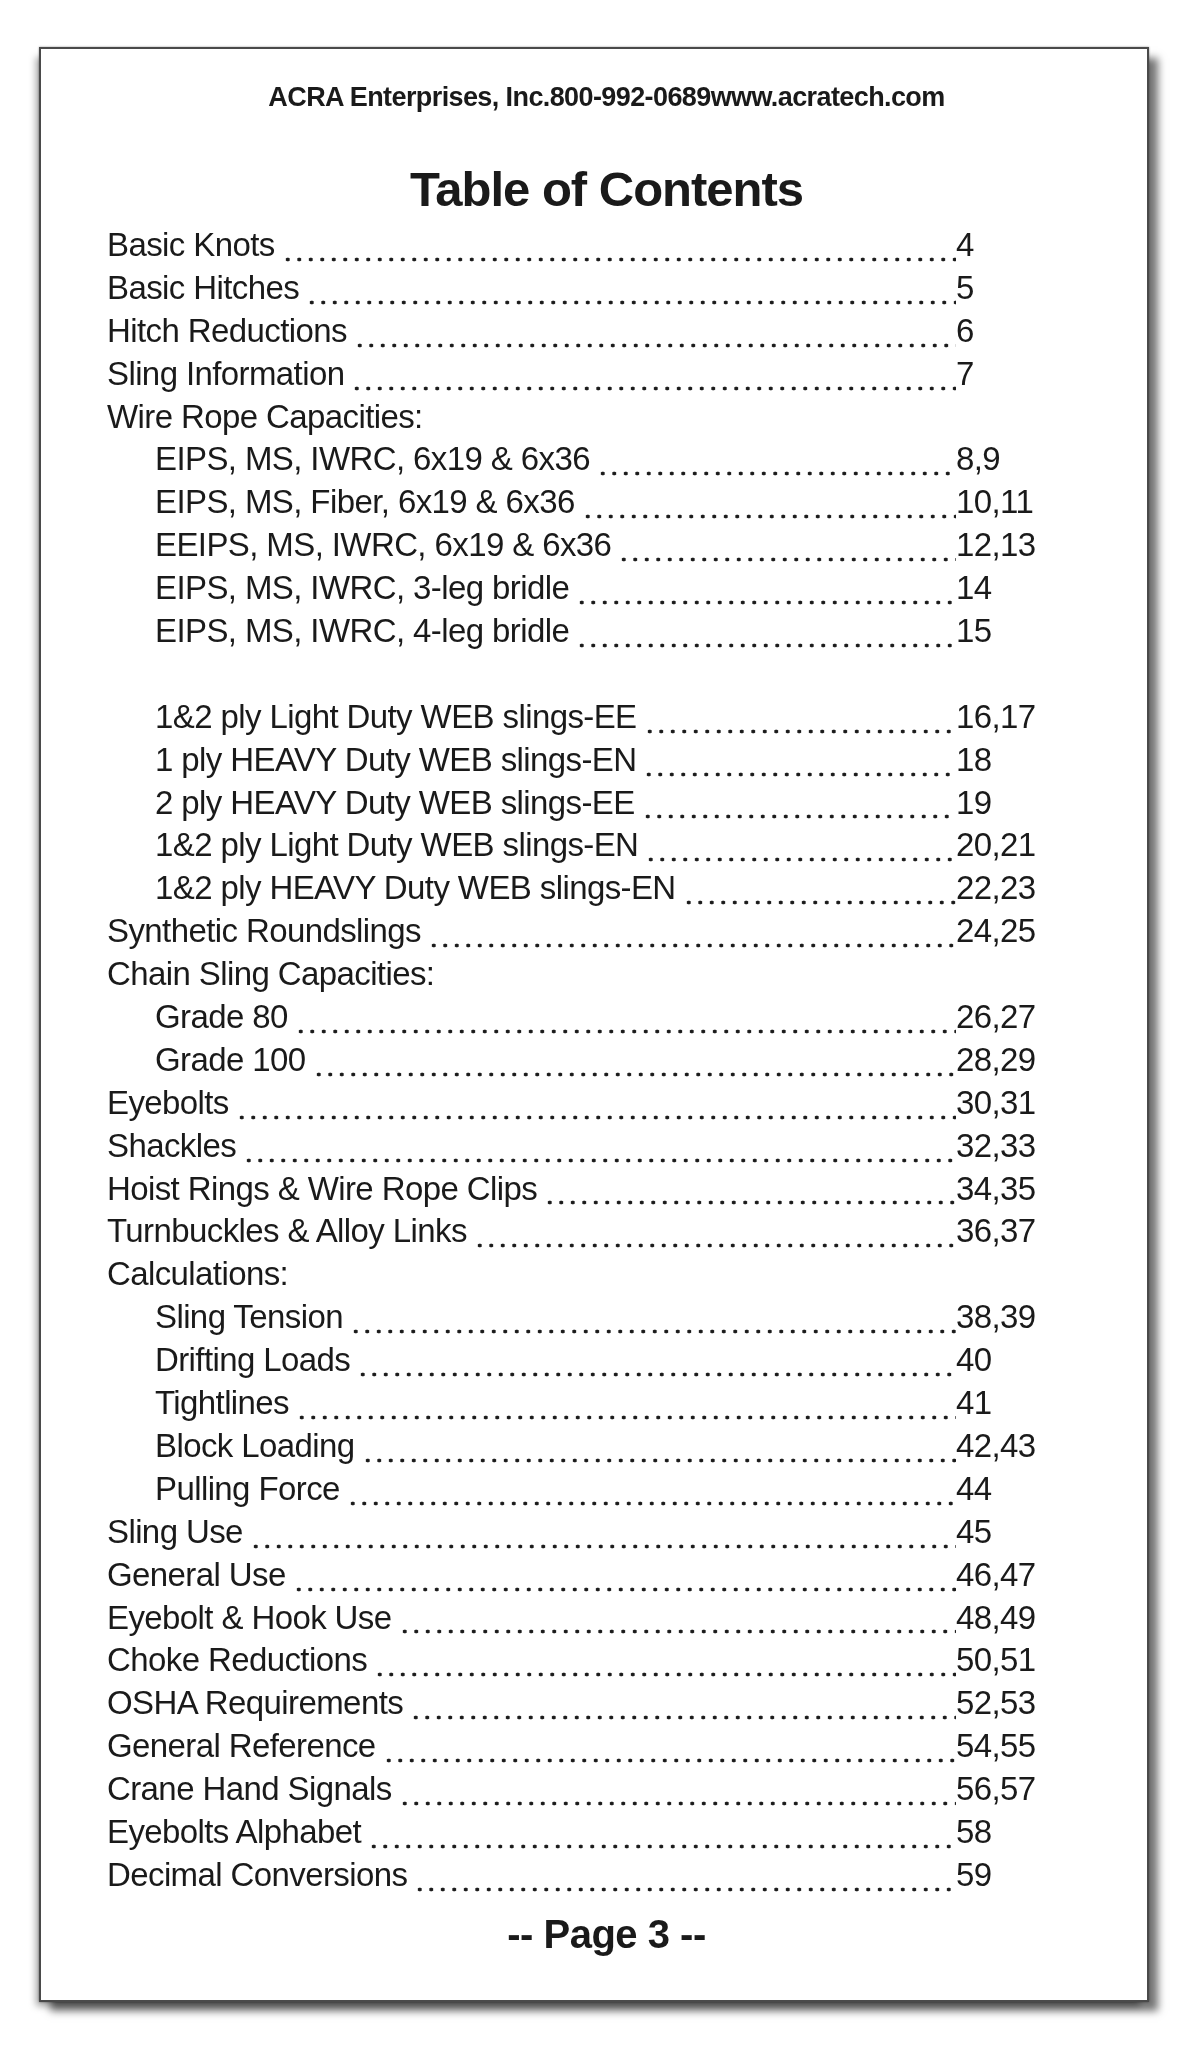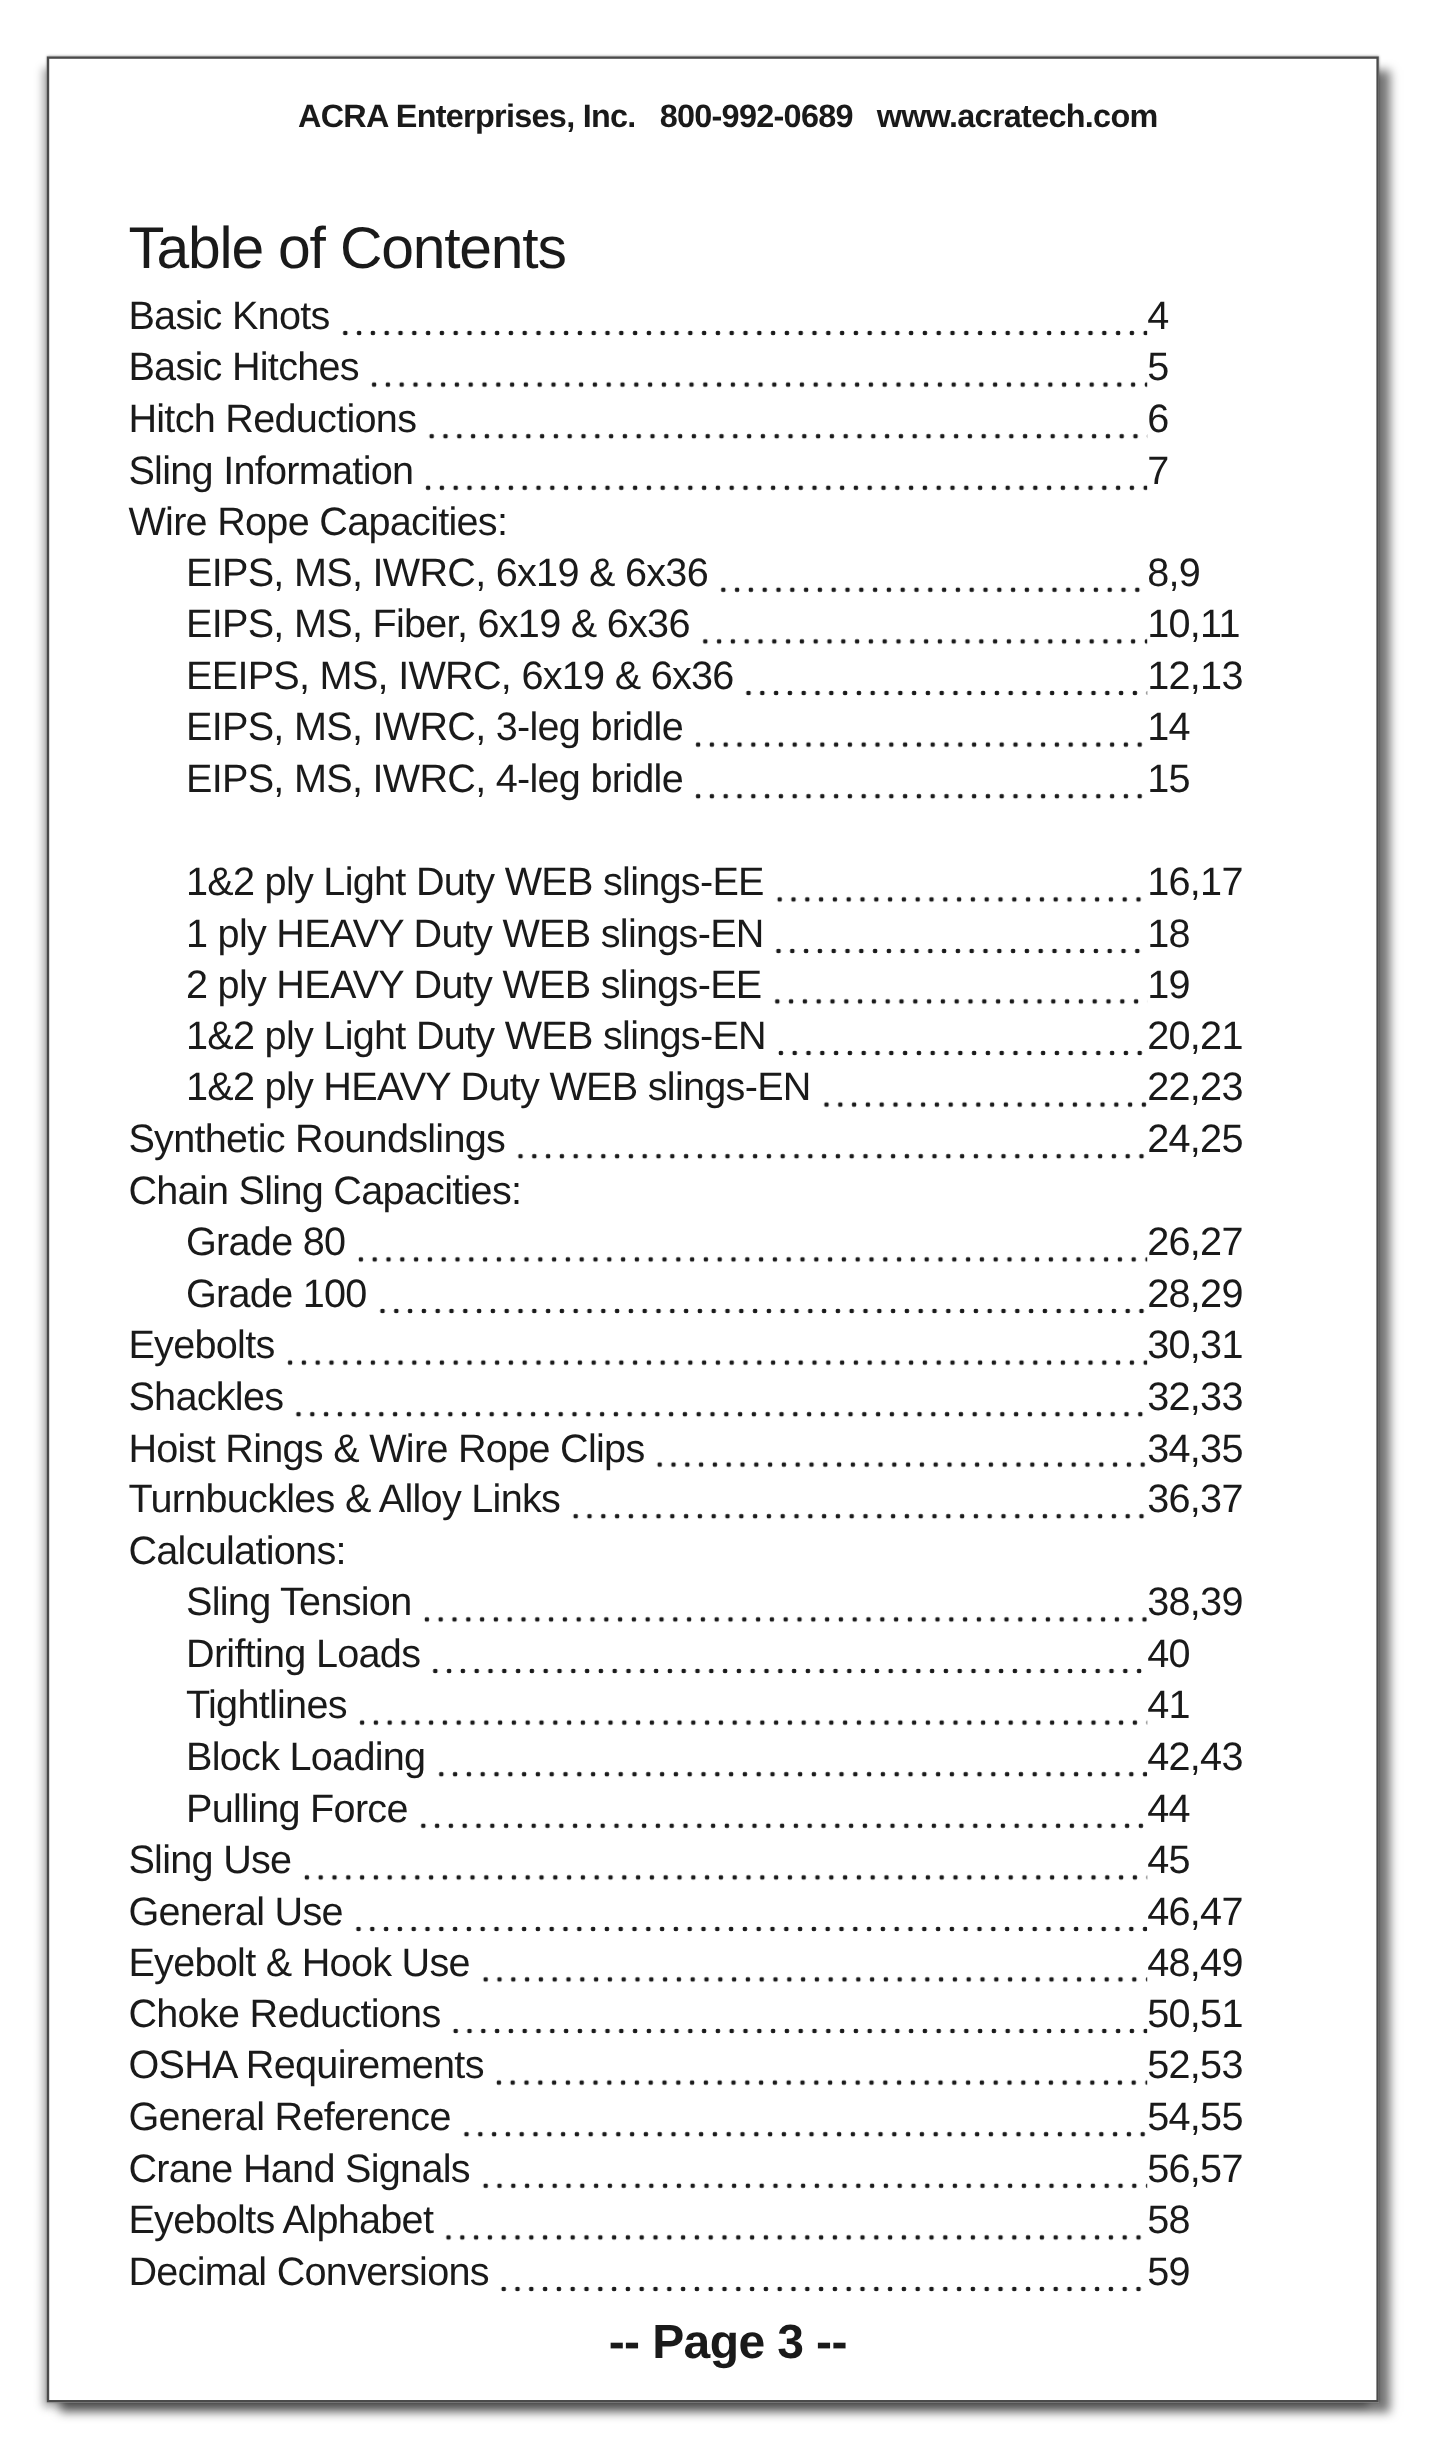--- a/index.html
+++ b/index.html
@@ -19,30 +19,30 @@
     border: 2px solid #4a4a4a;
     box-shadow: 10px 10px 8px -1px rgba(0,0,0,0.55),
                 -6px 7px 7px -3px rgba(0,0,0,0.35),
                 0 0 2px rgba(0,0,0,0.4);
     padding: 0 41px 0 66px;
   }
   .header {
     margin-top: 33px;
     display: flex;
     justify-content: center;
-    gap: 20px;
     font-weight: bold;
     font-size: 27px;
     letter-spacing: -0.6px;
     white-space: nowrap;
   }
   .title {
-    margin-top: 66px;
+    margin-top: 48px;
+    text-align: center;
     font-size: 49px;
-    font-weight: normal;
+    font-weight: bold;
     letter-spacing: -1px;
   }
   .toc { margin-top: 10px; }
   .toc-row {
     display: flex;
     height: 42.9px;
     font-size: 33px;
     letter-spacing: -0.6px;
   }
   .toc-row.indent-1 { padding-left: 48px; }

